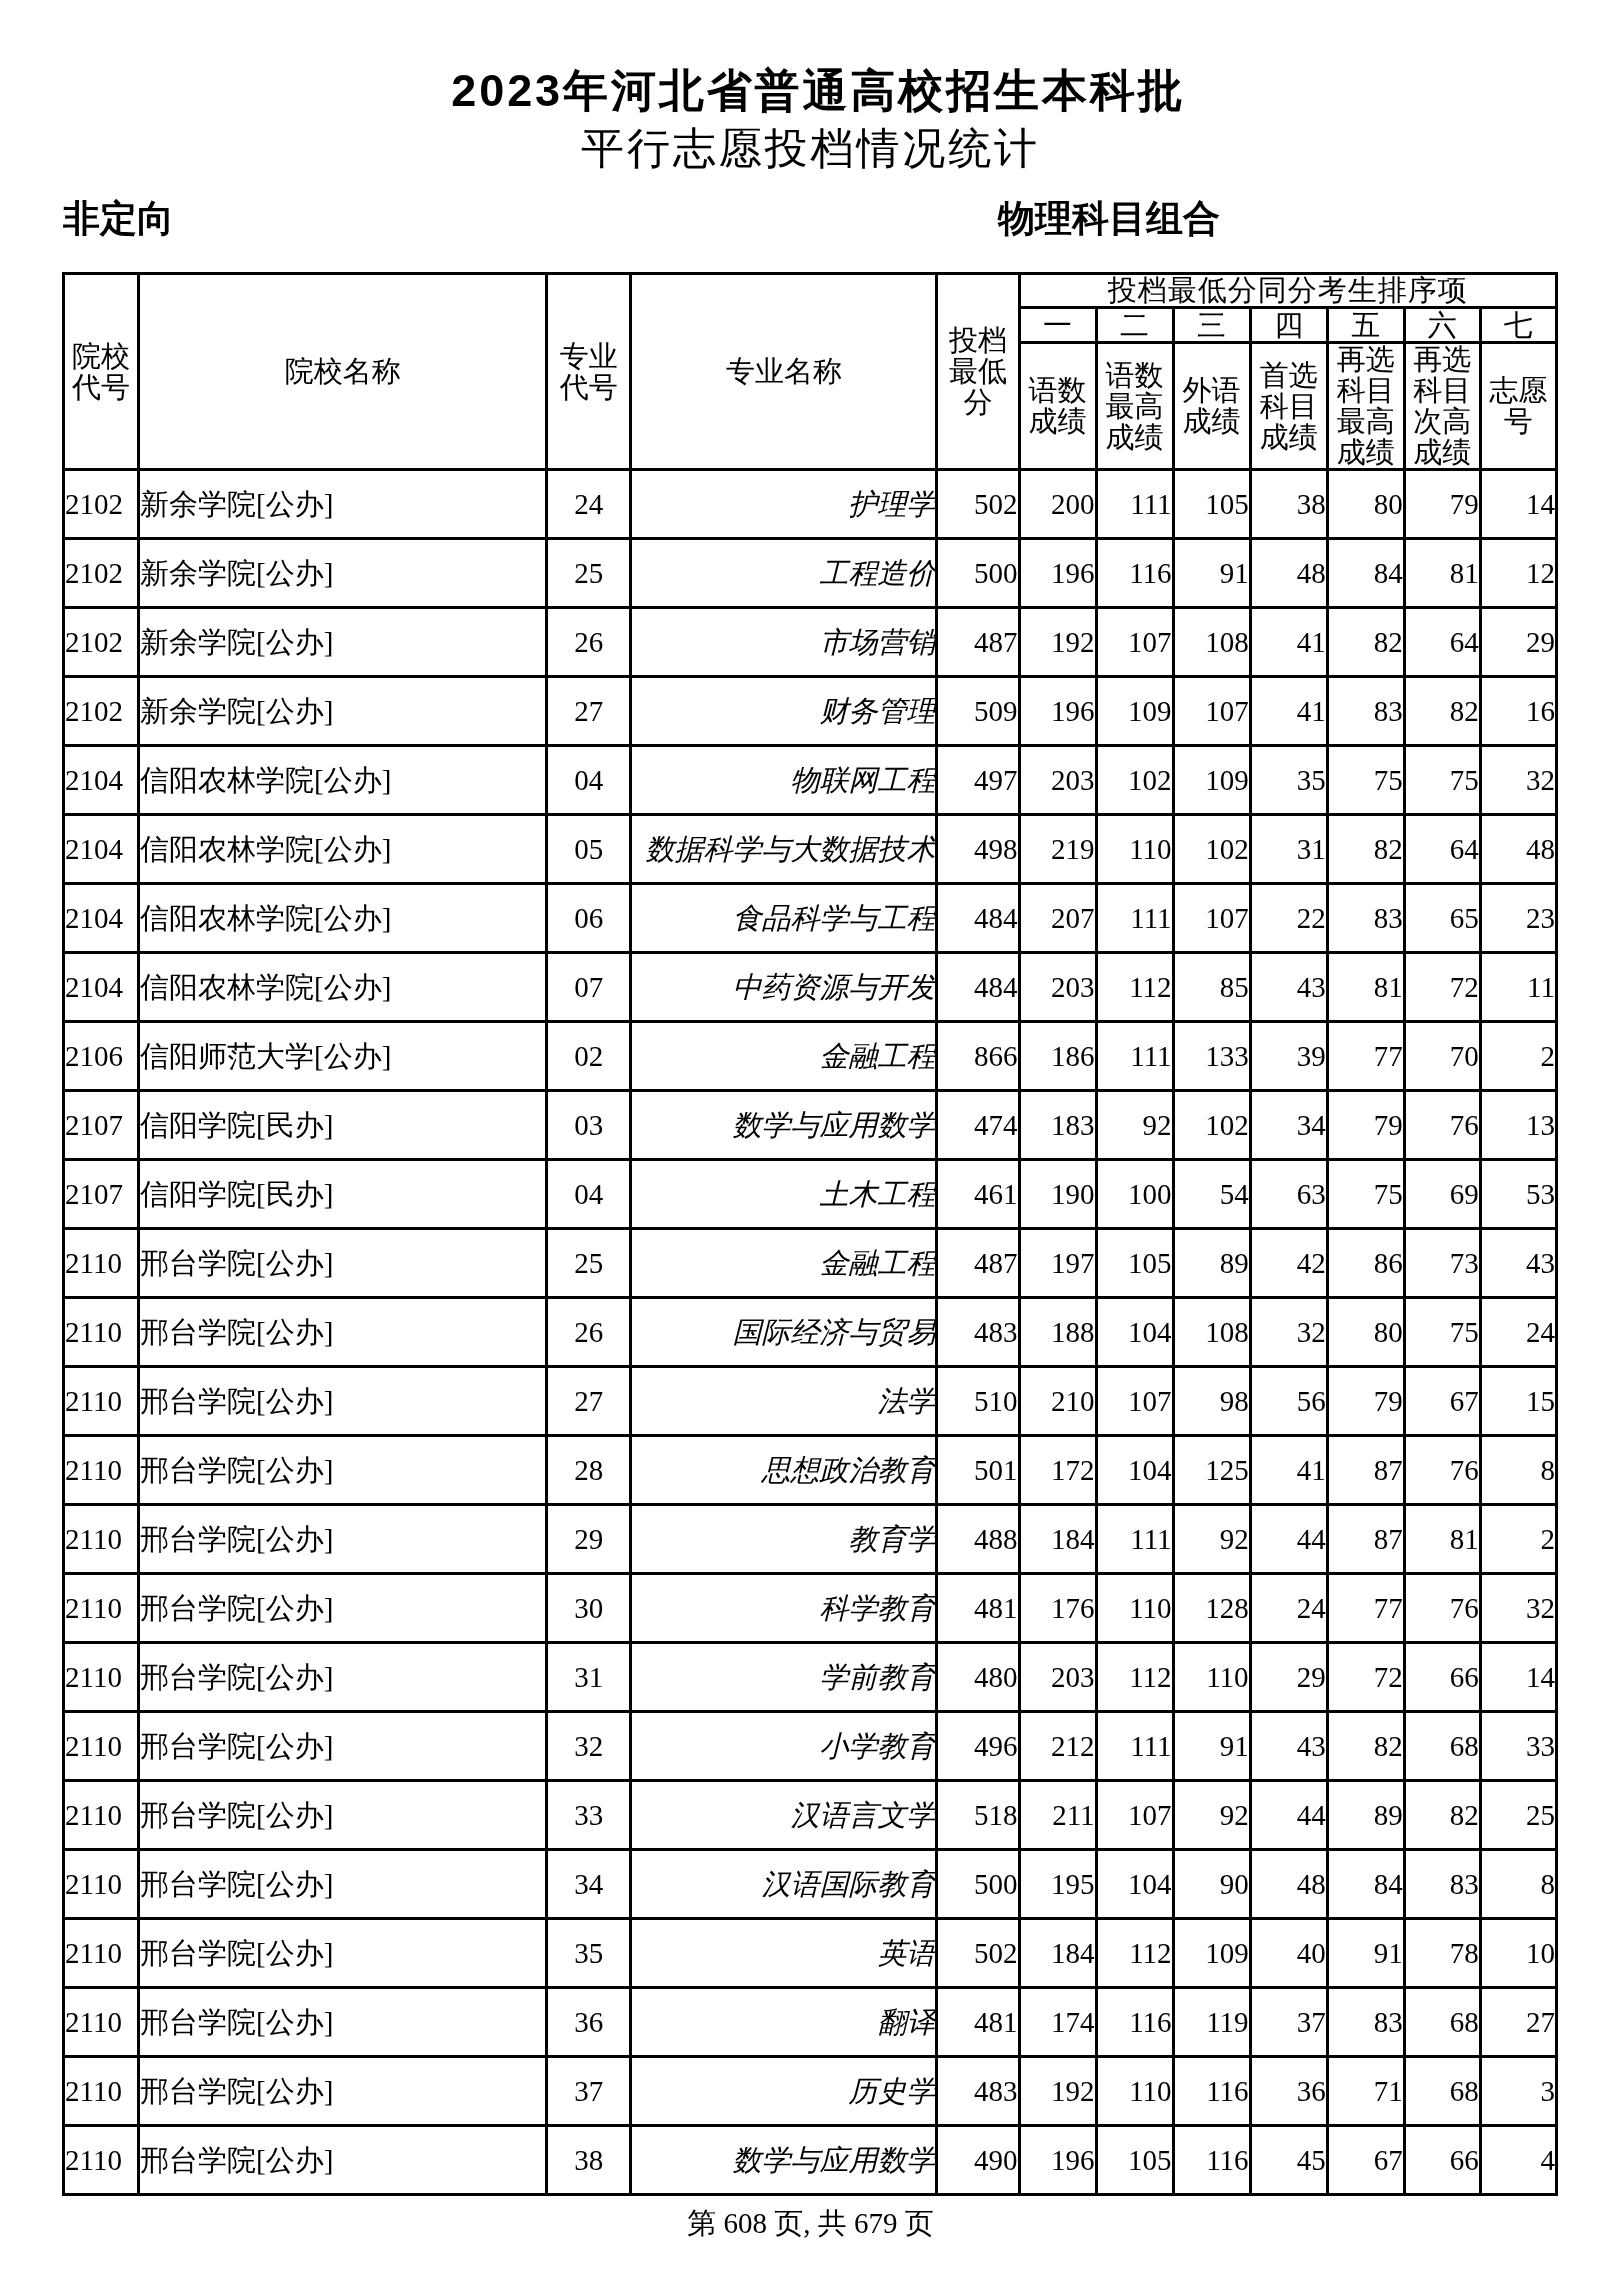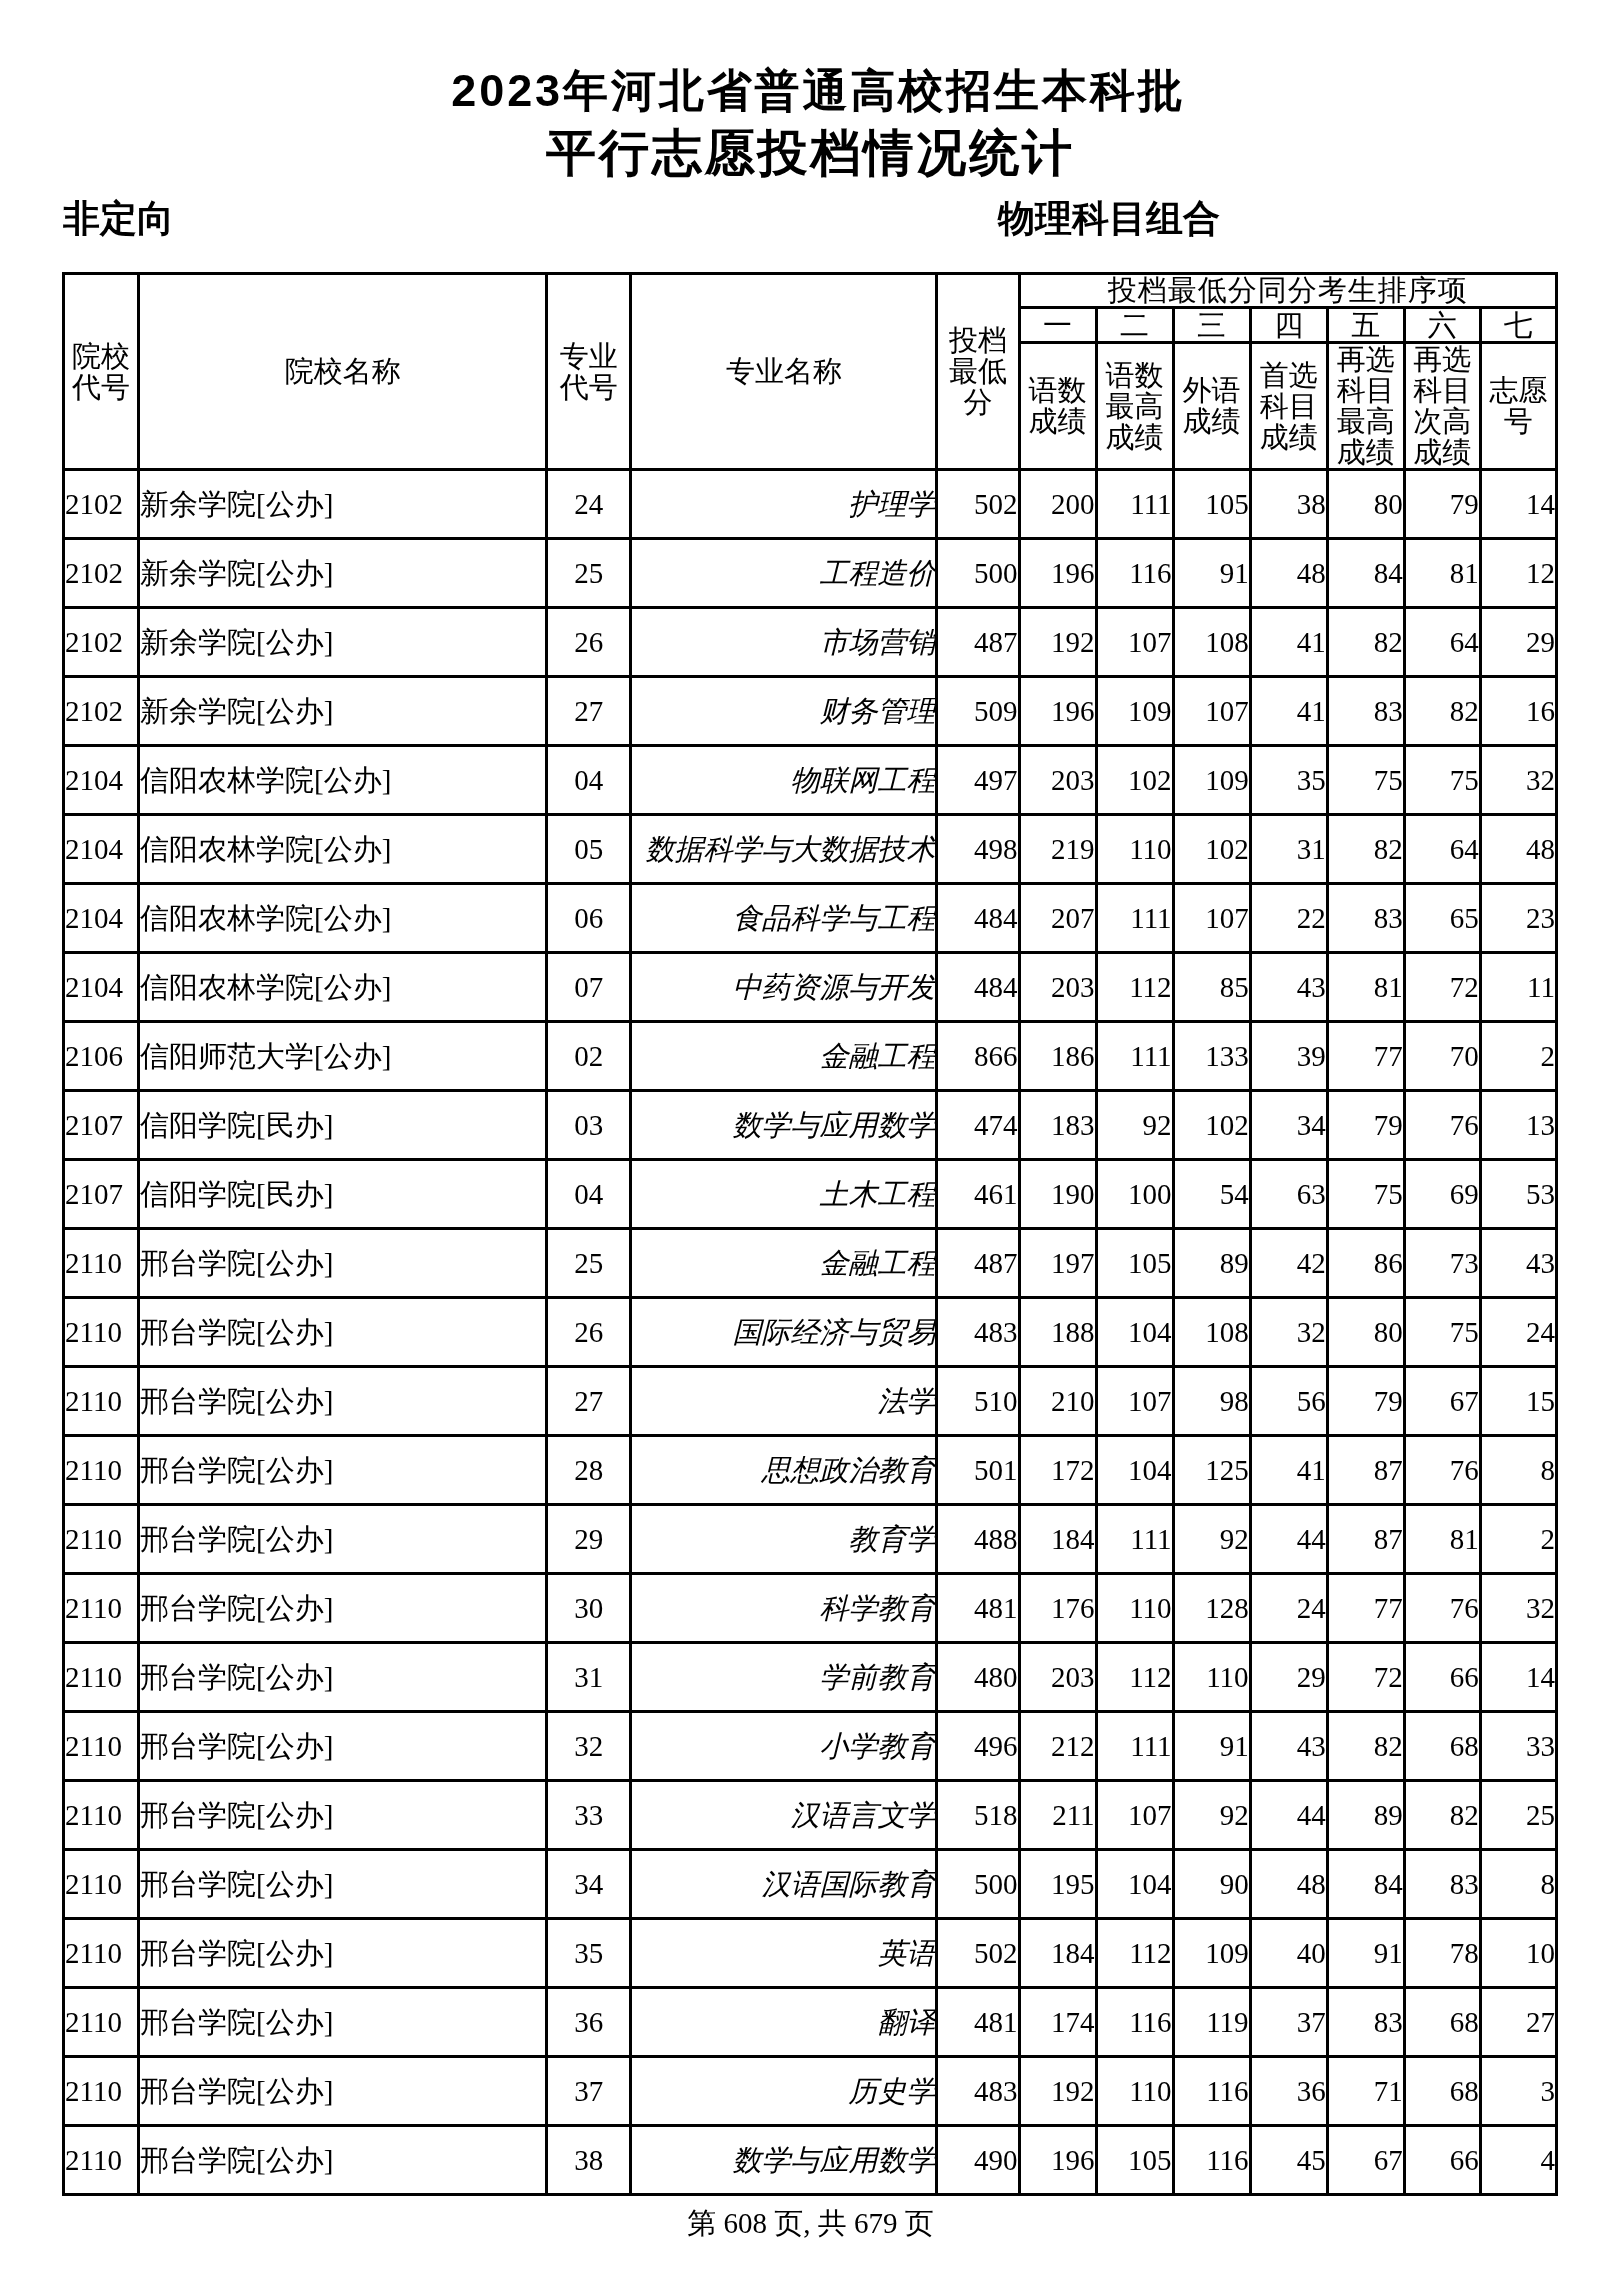--- a/index.html
+++ b/index.html
@@ -8,21 +8,21 @@
     font-family:"Liberation Serif","DejaVu Serif",serif; color:#000;
   }
   .title1 {
     position:absolute; top:61px; left:8px; width:1621px; text-align:center;
     font-family:"Liberation Sans","DejaVu Sans",sans-serif;
     font-weight:bold; font-size:45px; letter-spacing:2.9px; white-space:nowrap;
   }
   .title2 {
     position:absolute; top:120px; left:0; width:1621px; text-align:center;
     font-family:"Liberation Sans","DejaVu Sans",sans-serif;
-    font-weight:bold; font-size:50px; letter-spacing:2.9px; white-space:nowrap;
+    font-weight:normal; font-size:43px; letter-spacing:2.9px; white-space:nowrap;
   }
   .label-left {
     position:absolute; top:194px; left:63px;
     font-family:"Liberation Sans","DejaVu Sans",sans-serif;
     font-weight:bold; font-size:37px; white-space:nowrap;text-align:right;
   }
   .label-right {
     position:absolute; top:194px; left:998px;
     font-family:Liberation Serif, serif;
     font-weight:bold; font-size:37px; white-space:nowrap;

